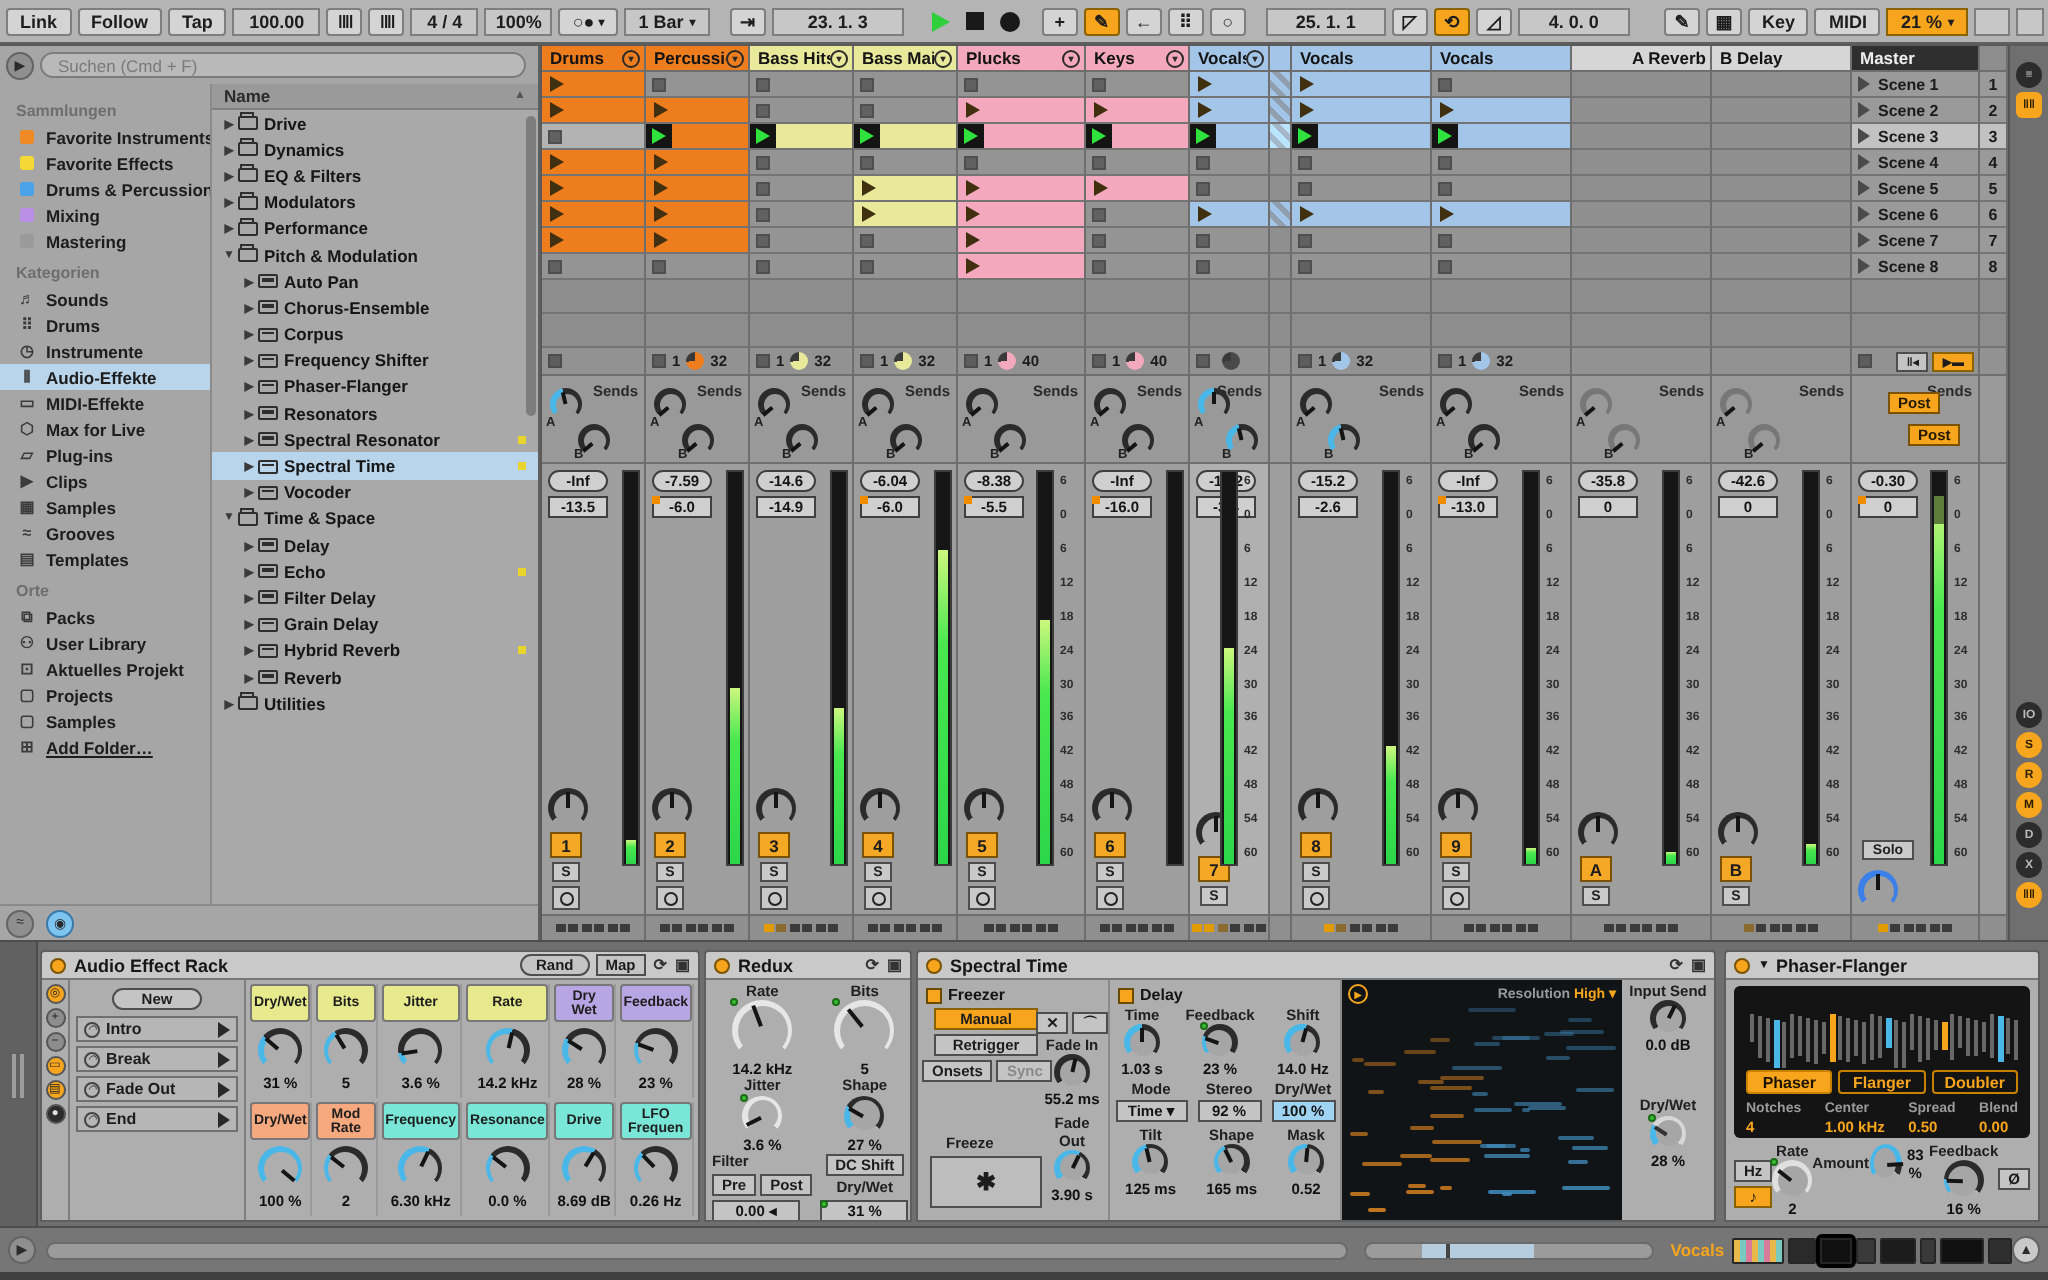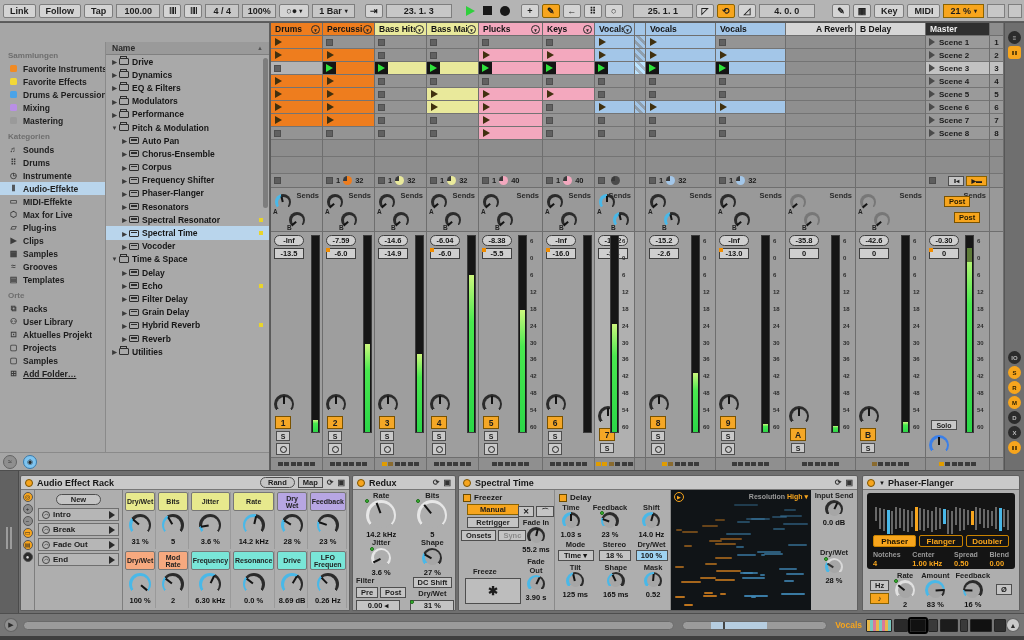--- a/index.html
+++ b/index.html
@@ -201,20 +201,24 @@
   <div class="tb-btn">MIDI</div>
   <div class="tb-box orange">
       <span>21 %</span>
       <span style="font-size:6px;margin-left:3px">▾</span>
     </div>
   <div class="tb-box" style="width:18px"></div>
   <div class="tb-box" style="width:10px;margin-right:2px"></div>
 </div>
 
 <div id="browser">
+  <div id="bsearchrow">
+    <div class="circbtn">▶</div>
+    <div id="bsearch">Suchen (Cmd + F)</div>
+  </div>
   <div id="bcols">
     <div id="bside">
         <div class="bsec">Sammlungen</div>
         <div class="bitem">
           <span class="ic">
             <i class="colorsq" style="background: rgb(240, 138, 36);"></i>
           </span>
           <span>Favorite Instruments</span>
         </div>
         <div class="bitem">
@@ -1637,21 +1641,21 @@
               <div class="kvalue">14.0 Hz</div>
             </div>
           </div>
           <div style="display: flex; justify-content: space-around; margin-top: 2px; align-items: flex-end;">
             <div style="display: flex; flex-direction: column; align-items: center;">
               <div class="klabel">Mode</div>
               <div class="valbox" style="width: 36px;">Time ▾</div>
             </div>
             <div style="display: flex; flex-direction: column; align-items: center;">
               <div class="klabel">Stereo</div>
-              <div class="valbox" style="width: 32px;">18 %</div>
+              <div class="valbox" style="width: 32px;">92 %</div>
             </div>
             <div style="display: flex; flex-direction: column; align-items: center;">
               <div class="klabel">Dry/Wet</div>
               <div class="valbox" style="width: 32px; background: rgb(158, 211, 242);">100 %</div>
             </div>
           </div>
           <div style="display: flex; justify-content: space-around; margin-top: 3px;">
             <div style="display: flex; flex-direction: column; align-items: center;">
               <div class="klabel">Tilt</div>
               <div class="knob" style="height: 18px; width: 18px; background: conic-gradient(from 230deg, rgb(73, 184, 232) 0deg, rgb(73, 184, 232) 117deg, rgb(43, 43, 43) 117deg, rgb(43, 43, 43) 260deg, transparent 260deg, transparent 360deg); --face: #a6a6a6; --tick: #141414; --rot: -13deg;"></div>
@@ -1805,21 +1809,21 @@
             <div class="sqbtn">Hz</div>
             <div class="sqbtn orange">♪</div>
           </div>
           <div style="display: flex; flex-direction: column; align-items: center;">
             <div class="klabel">Rate</div>
             <div class="knob" style="height: 20px; width: 20px; background: conic-gradient(from 230deg, rgb(224, 224, 224) 0deg, rgb(224, 224, 224) 0.1deg, rgb(224, 224, 224) 0.1deg, rgb(224, 224, 224) 260deg, transparent 260deg, transparent 360deg); --face: #a6a6a6; --tick: #141414; --rot: -52deg;">
               <i class="gdot" style="left: -1px; top: -1px;"></i>
             </div>
             <div class="kvalue">2</div>
           </div>
-          <div style="display: flex; flex-direction: column; align-items: center;">
+          <div style="display: flex; flex-direction: row; align-items: center;">
             <div class="klabel">Amount</div>
             <div class="knob" style="height: 20px; width: 20px; background: conic-gradient(from 230deg, rgb(73, 184, 232) 0deg, rgb(73, 184, 232) 215.8deg, rgb(43, 43, 43) 215.8deg, rgb(43, 43, 43) 260deg, transparent 260deg, transparent 360deg); --face: #a6a6a6; --tick: #141414; --rot: 85.79999999999998deg;"></div>
             <div class="kvalue">83 %</div>
           </div>
           <div style="display: flex; flex-direction: column; align-items: center;">
             <div class="klabel">Feedback</div>
             <div class="knob" style="height: 20px; width: 20px; background: conic-gradient(from 230deg, rgb(73, 184, 232) 0deg, rgb(73, 184, 232) 41.6deg, rgb(43, 43, 43) 41.6deg, rgb(43, 43, 43) 260deg, transparent 260deg, transparent 360deg); --face: #a6a6a6; --tick: #141414; --rot: -88.4deg;"></div>
             <div class="kvalue">16 %</div>
           </div>
           <div class="sqbtn" style="margin-top: 12px;">Ø</div>

